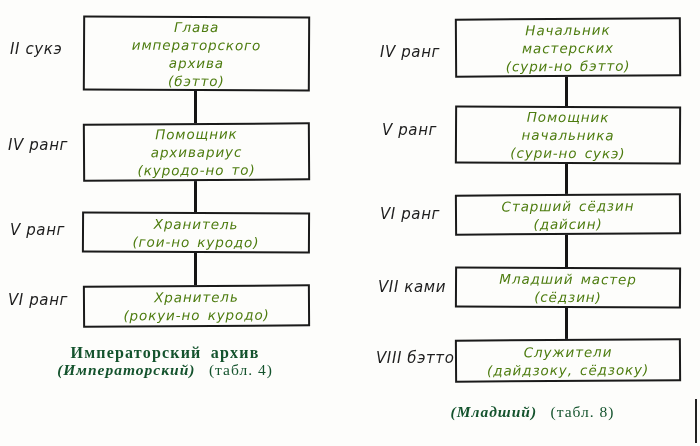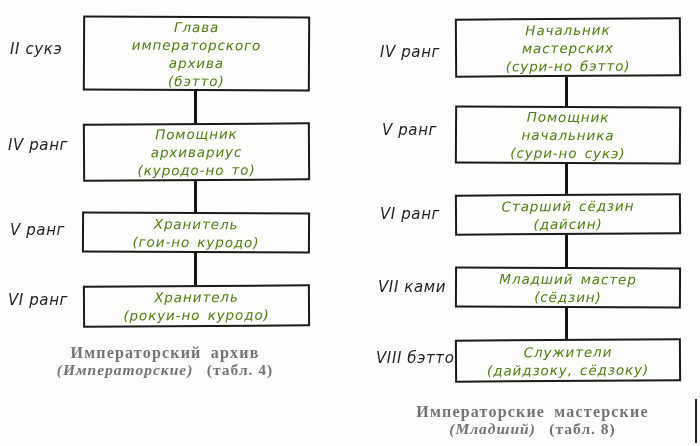--- a/index.html
+++ b/index.html
@@ -45,41 +45,41 @@
   }
   .connector {
     position: absolute;
     width: 3px;
     background: #141414;
   }
   .caption {
     position: absolute;
     text-align: center;
     font-family: "Liberation Serif", serif;
-    color: #737373;
+    color: #14532d;
   }
   .caption .cap-title {
     font-weight: 700;
     font-size: 16px;
     letter-spacing: 1.2px;
     word-spacing: 4px;
     line-height: 17px;
   }
   .caption .cap-sub {
     font-size: 15.5px;
     line-height: 17px;
     letter-spacing: 0.6px;
   }
   .caption .cap-italic {
     font-style: italic;
     font-weight: 700;
     letter-spacing: 1px;
   }
   .caption .cap-ref {
-    font-weight: 700;
+    font-weight: 400;
     letter-spacing: 1px;
     margin-top: 16px;
   }
   .edge-artifact {
     position: absolute;
     background: #222222;
   }
   .tilt-a { transform: rotate(-0.35deg); }
   .tilt-b { transform: rotate(0.3deg); }
 </style>
@@ -115,21 +115,21 @@
 (гои-но куродо)</span>
     </div>
     <div class="org-box tilt-a" style="left:83px; top:285px; width:227px; height:42px;">
       <span class="box-text">Хранитель
 (рокуи-но куродо)</span>
     </div>
 
     <div class="caption" style="left:50px; top:344px; width:230px;">
       <div class="cap-title">Императорский архив</div>
       <div class="cap-sub">
-        <span class="cap-italic">(Императорские)</span>
+        <span class="cap-italic">(Императорский)</span>
         <span>&nbsp;</span>
         <span class="cap-ref">(табл. 4)</span>
       </div>
     </div>
   </div>
 
   <div>
 
     <span class="rank-label" style="left:380px; top:43px;">IV ранг</span>
     <span class="rank-label" style="left:382px; top:121px;">V ранг</span>
@@ -159,21 +159,20 @@
     <div class="org-box tilt-b" style="left:455px; top:267px; width:226px; height:41px;">
       <span class="box-text">Младший мастер
 (сёдзин)</span>
     </div>
     <div class="org-box tilt-a" style="left:455px; top:339px; width:226px; height:43px;">
       <span class="box-text">Служители
 (дайдзоку, сёдзоку)</span>
     </div>
 
     <div class="caption" style="left:405px; top:403px; width:255px;">
-      <div class="cap-title">Императорские мастерские</div>
       <div class="cap-sub">
         <span class="cap-italic">(Младший)</span>
         <span>&nbsp;</span>
         <span class="cap-ref">(табл. 8)</span>
       </div>
     </div>
   </div>
 
   <div class="edge-artifact" style="left:695px; top:399px; width:2px; height:44px;"></div>
 

